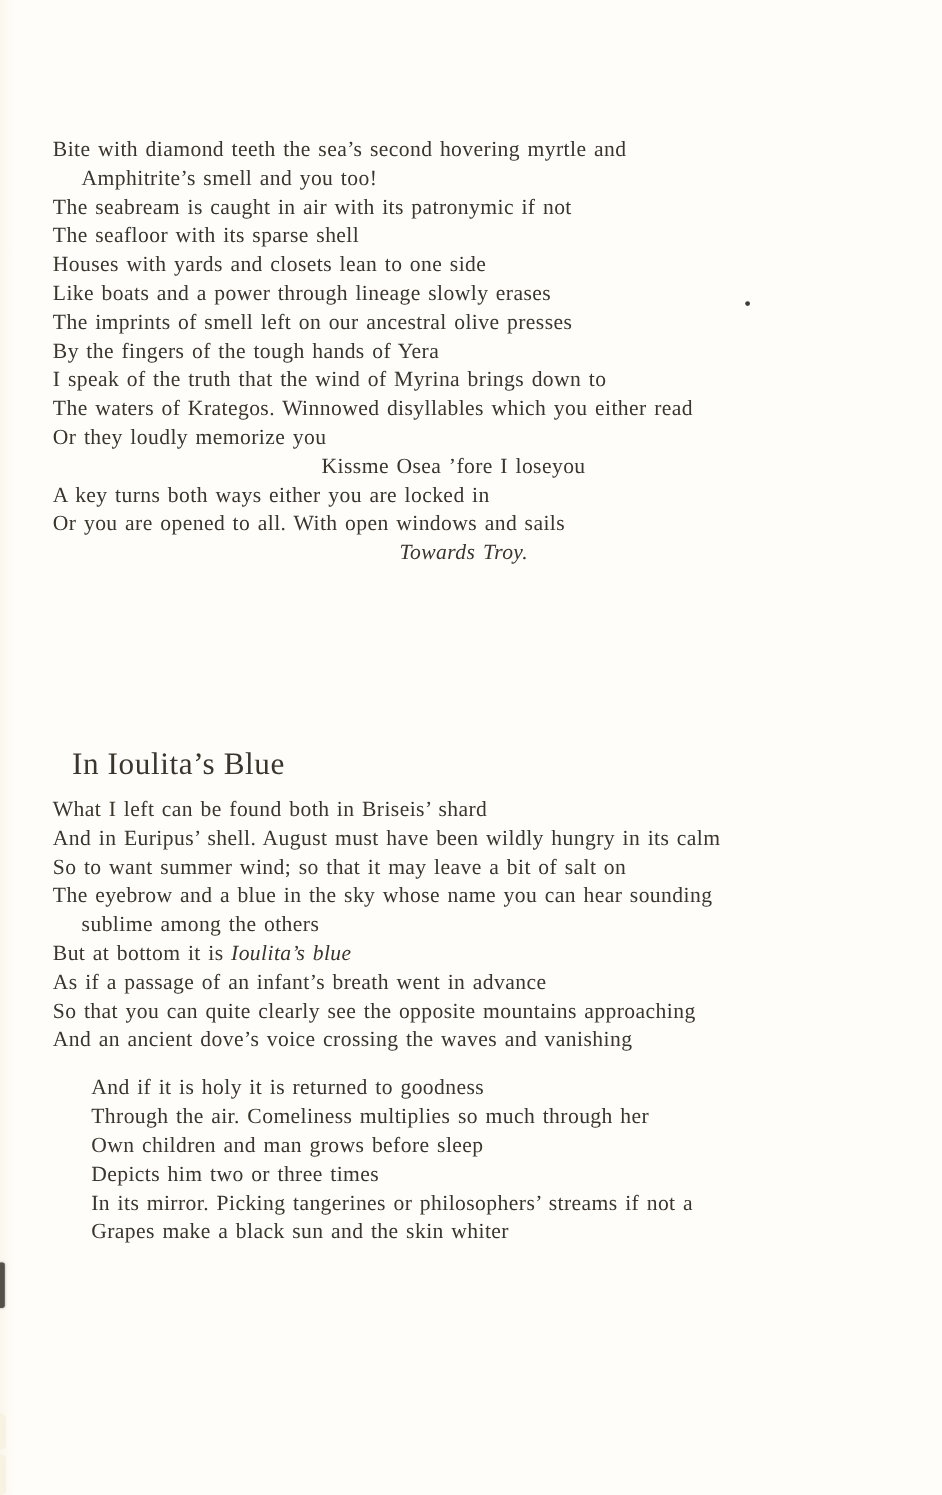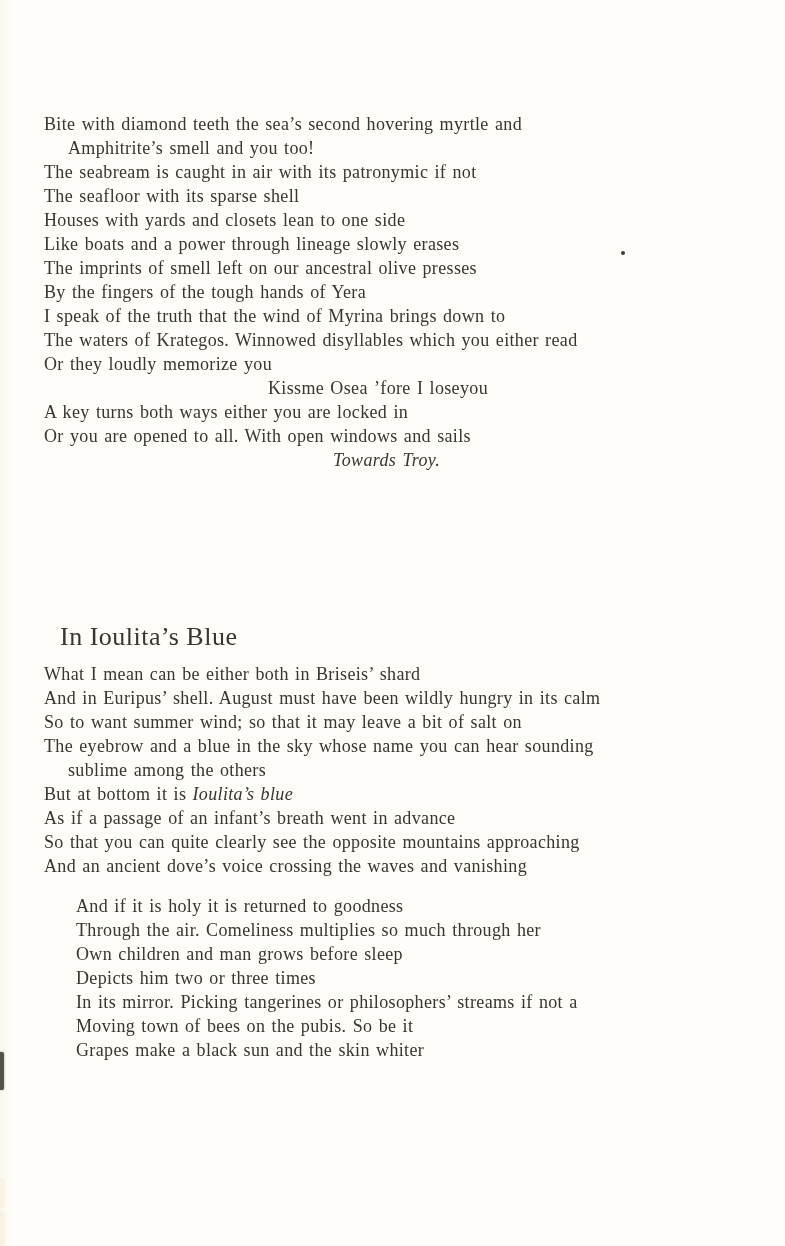--- a/index.html
+++ b/index.html
@@ -111,33 +111,32 @@
       <div class="line">A key turns both ways either you are locked in</div>
       <div class="line">Or you are opened to all. With open windows and sails</div>
       <div class="line closing italic">Towards Troy.</div>
     </div>
 
   <div class="text-block title-block">
     <h1 class="poem-title">In Ioulita’s Blue</h1>
   </div>
 
   <div class="text-block stanza-1">
-      <div class="line">What I mean can be either both in Briseis’ shard</div>
+      <div class="line">What I left can be found both in Briseis’ shard</div>
       <div class="line">And in Euripus’ shell. August must have been wildly hungry in its calm</div>
       <div class="line">So to want summer wind; so that it may leave a bit of salt on</div>
       <div class="line">The eyebrow and a blue in the sky whose name you can hear sounding</div>
       <div class="line wrap">sublime among the others</div>
       <div class="line">But at bottom it is <em>Ioulita’s blue</em></div>
       <div class="line">As if a passage of an infant’s breath went in advance</div>
       <div class="line">So that you can quite clearly see the opposite mountains approaching</div>
       <div class="line">And an ancient dove’s voice crossing the waves and vanishing</div>
     </div>
   <div class="text-block stanza-2">
       <div class="line">And if it is holy it is returned to goodness</div>
       <div class="line">Through the air. Comeliness multiplies so much through her</div>
       <div class="line">Own children and man grows before sleep</div>
       <div class="line">Depicts him two or three times</div>
       <div class="line">In its mirror. Picking tangerines or philosophers’ streams if not a</div>
-      <div class="line">Moving town of bees on the pubis. So be it</div>
       <div class="line">Grapes make a black sun and the skin whiter</div>
     </div>
 
 </div>
 
 </body></html>

